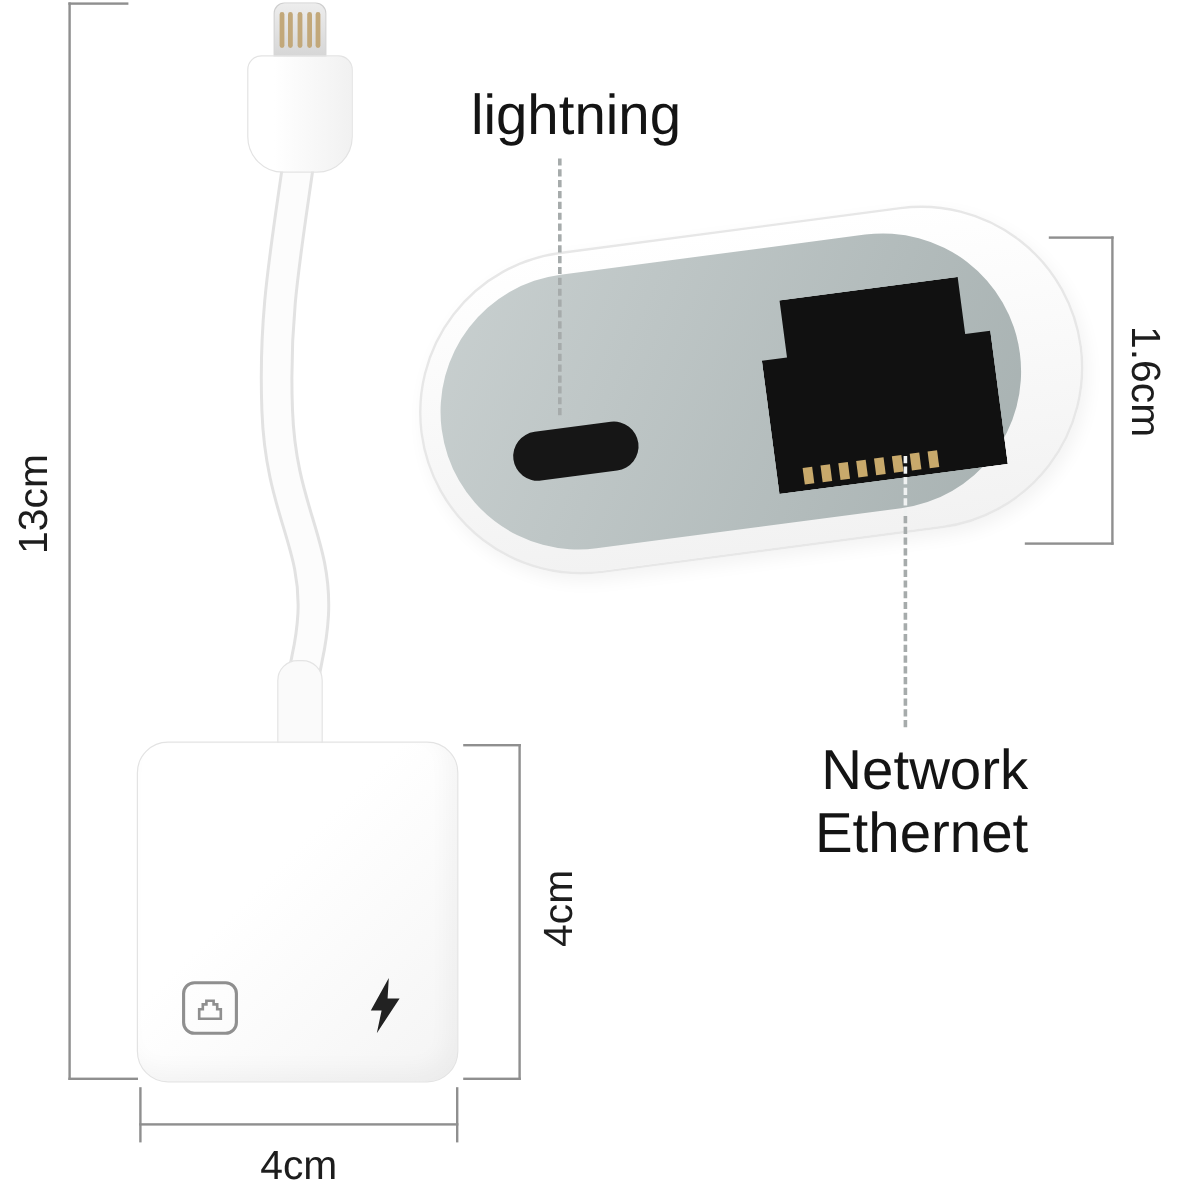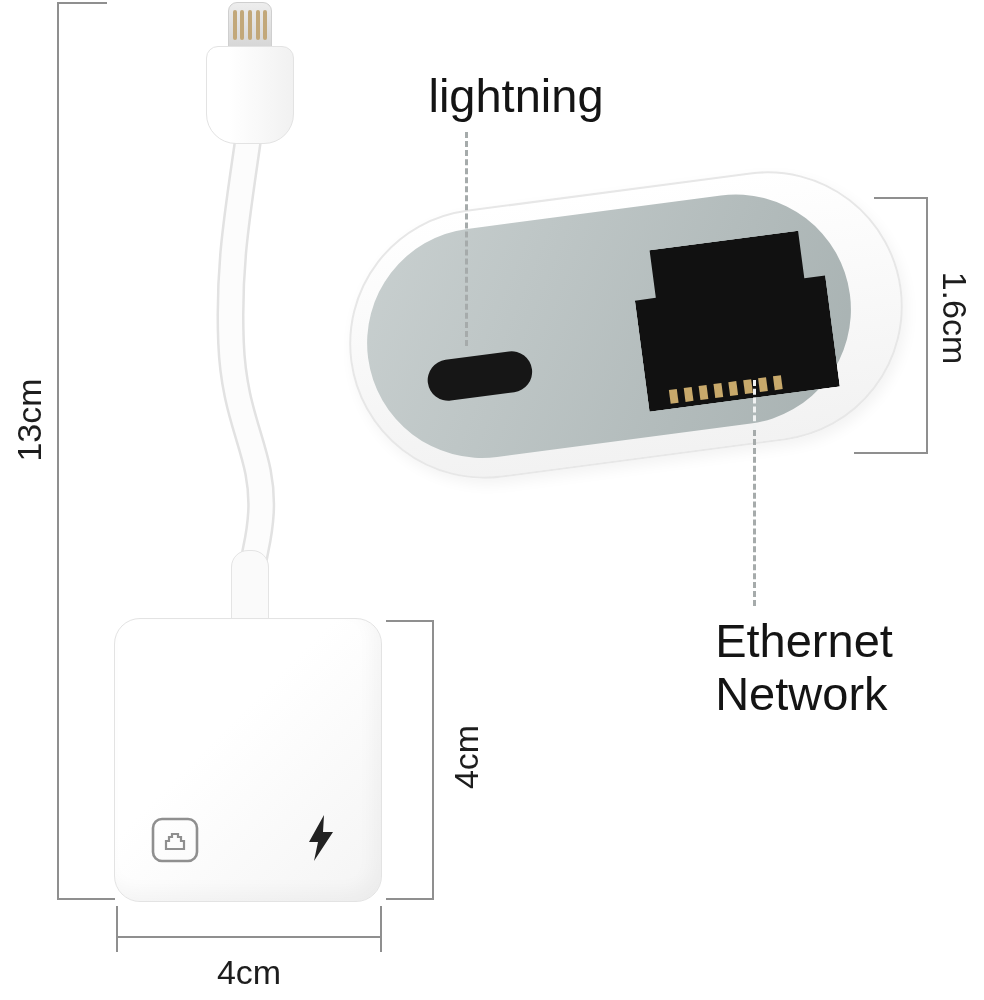--- a/index.html
+++ b/index.html
@@ -10,21 +10,21 @@
 
   
   .dimline { position: absolute; background: #8f8f8f; }
   .dimlabel { position: absolute; font-size: 34px; color: #1d1d1d; white-space: nowrap;
               transform: translate(-50%, -50%); }
   .rot-ccw { transform: translate(-50%, -50%) rotate(-90deg); }
   .rot-cw  { transform: translate(-50%, -50%) rotate(90deg); }
 
   
   .callout { position: absolute; font-size: 47px; color: #141414;
-             transform: translate(-50%, -50%); text-align: left; line-height: 1.12; white-space: nowrap; margin-left: 36px; }
+             transform: translate(-50%, -50%); text-align: right; line-height: 1.12; white-space: nowrap; }
 
   
   .dash-v { position: absolute; width: 0; }
   .dash-gray  { border-left: 3px dashed #a6abab; }
   .dash-light { border-left: 3px dashed #f0f2f2; }
 
   
   .tip { position: absolute; left: 228px; top: 2px; width: 44px; height: 48px;
          border-radius: 9px 9px 2px 2px; background: linear-gradient(180deg,#ededed,#d5d5d5);
          border: 1px solid #cfcfcf; display: flex; justify-content: space-evenly; padding-top: 7px; }
@@ -126,17 +126,17 @@
   <div class="dimline" style="left:874px; top:197px; width:54px; height:2px;"></div>
   <div class="dimline" style="left:854px; top:452px; width:74px; height:2px;"></div>
   <div class="dimlabel rot-cw" style="left:954px; top:318px;">1.6cm</div>
 
   <div class="callout" style="left:480px; top:96px;">lightning</div>
   <div class="dash-v dash-gray" style="left:465px; top:132px; height:214px;"></div>
 
   <div class="dash-v dash-light" style="left:753px; top:380px; height:50px;"></div>
   <div class="dash-v dash-gray" style="left:753px; top:430px; height:176px;"></div>
   <div class="callout" style="left:768px; top:668px;">
+    <div>Network</div>
     <div>Ethernet</div>
-    <div>Network</div>
   </div>
 
 </div>
 
 </body></html>

